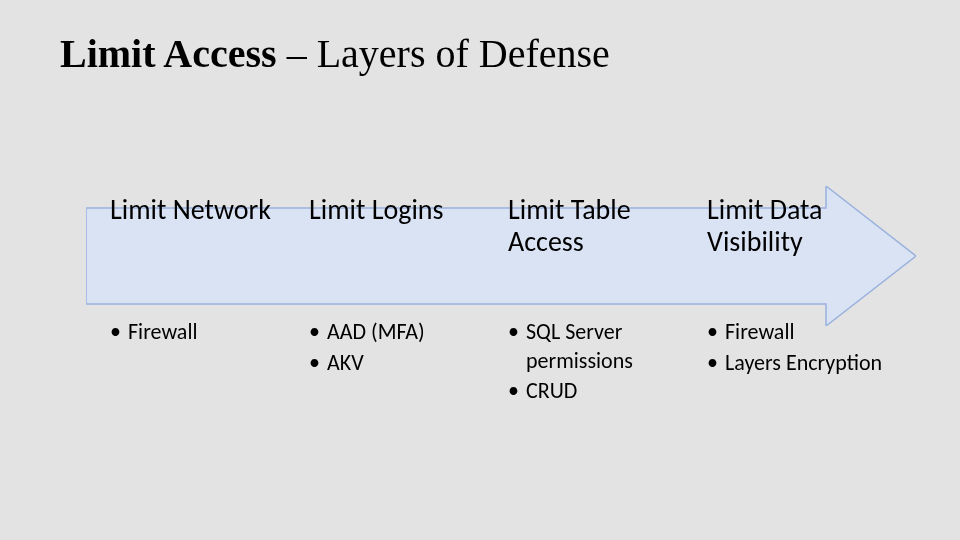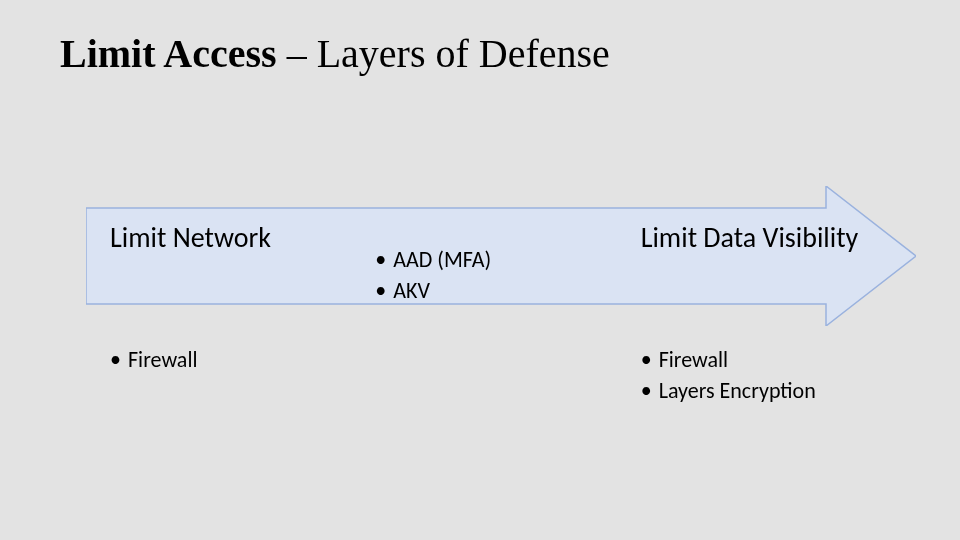--- a/index.html
+++ b/index.html
@@ -31,21 +31,21 @@
     left: 86px;
     top: 186px;
     width: 830px;
     height: 136px;
   }
   .arrow-wrap svg { display: block; }
 
   .columns {
     position: absolute;
     left: 110px;
-    top: 222px;
+    top: 194px;
     width: 780px;
     display: flex;
     gap: 16px;
   }
   .col {
     flex: 1 1 0;
     min-width: 0;
   }
   .col-head {
     font-size: 28px;
@@ -95,24 +95,34 @@
   <div class="columns">
     <div class="col">
       <div class="col-head">Limit Network</div>
       <div class="col-list">
         <ul>
           <li>Firewall</li>
         </ul>
       </div>
     </div>
     <div class="col">
+      <div class="col-head">Limit Logins</div>
       <div class="col-list">
         <ul>
           <li>AAD (MFA)</li>
           <li>AKV</li>
+        </ul>
+      </div>
+    </div>
+    <div class="col">
+      <div class="col-head">Limit Table Access</div>
+      <div class="col-list">
+        <ul>
+          <li>SQL Server permissions</li>
+          <li>CRUD</li>
         </ul>
       </div>
     </div>
     <div class="col">
       <div class="col-head">Limit Data Visibility</div>
       <div class="col-list">
         <ul>
           <li>Firewall</li>
           <li>Layers Encryption</li>
         </ul>

